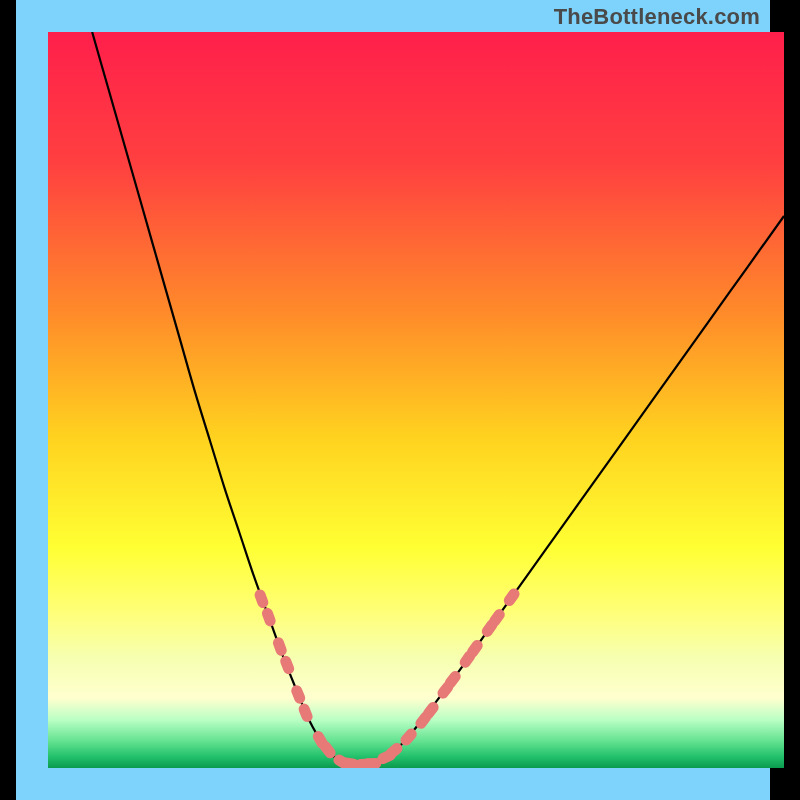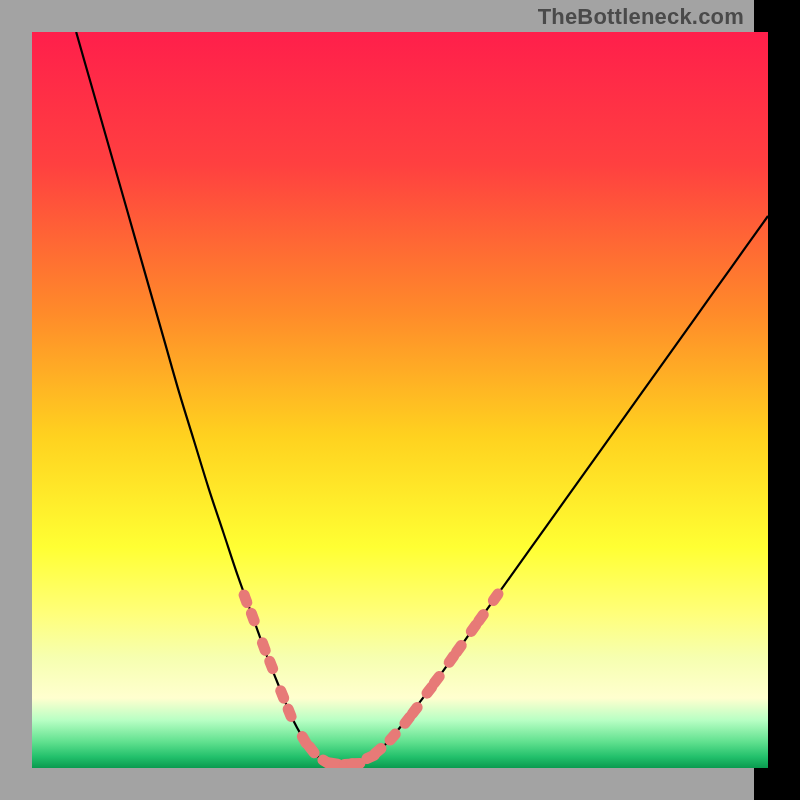--- a/index.html
+++ b/index.html
@@ -7,24 +7,24 @@
     padding: 0;
     width: 800px;
     height: 800px;
     background: #000;
     overflow: hidden;
     font-family: Arial, Helvetica, sans-serif;
   }
   .frame {
     position: absolute;
     top: 0;
-    left: 0;
+    left: 16px;
     width: 754px;
     height: 800px;
-    background: #a3a3a3;
+    background: #7dd3fc;
   }
   .watermark {
     position: absolute;
     top: 4px;
     right: 10px;
     color: #4a4a4a;
     font-size: 22px;
     font-weight: 600;
     letter-spacing: 0.2px;
     z-index: 50;

